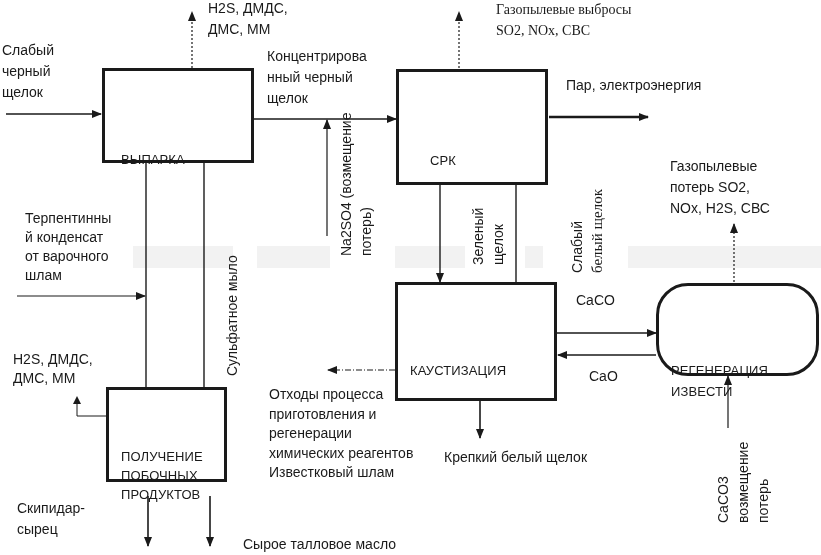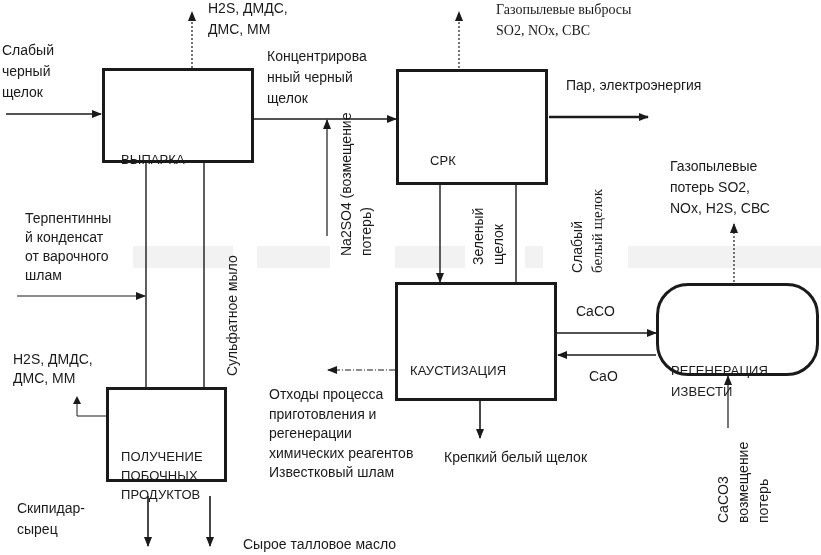--- a/index.html
+++ b/index.html
@@ -145,21 +145,21 @@
 
   <div class="lbl" style="left:14px;top:209px;line-height:19px;margin-left:11px;">
     <div>Терпентинны</div>
     <div>й конденсат</div>
     <div>от варочного</div>
     <div>шлам</div>
   </div>
 
   <div class="vlbl" style="left:222px;top:376px;">Сульфатное мыло</div>
 
-  <div class="lbl" style="left:576px;top:301px;">CaCO</div>
+  <div class="lbl" style="left:576px;top:290px;">CaCO</div>
   <div class="lbl" style="left:589px;top:366px;">CaO</div>
 
   <div class="lbl" style="left:13px;top:350px;line-height:19px;">
     <div>H2S, ДМДС,</div>
     <div>ДМС, ММ</div>
   </div>
 
   <div class="lbl" style="left:269px;top:385px;line-height:19.5px;">
     <div>Отходы процесса</div>
     <div>приготовления и</div>

